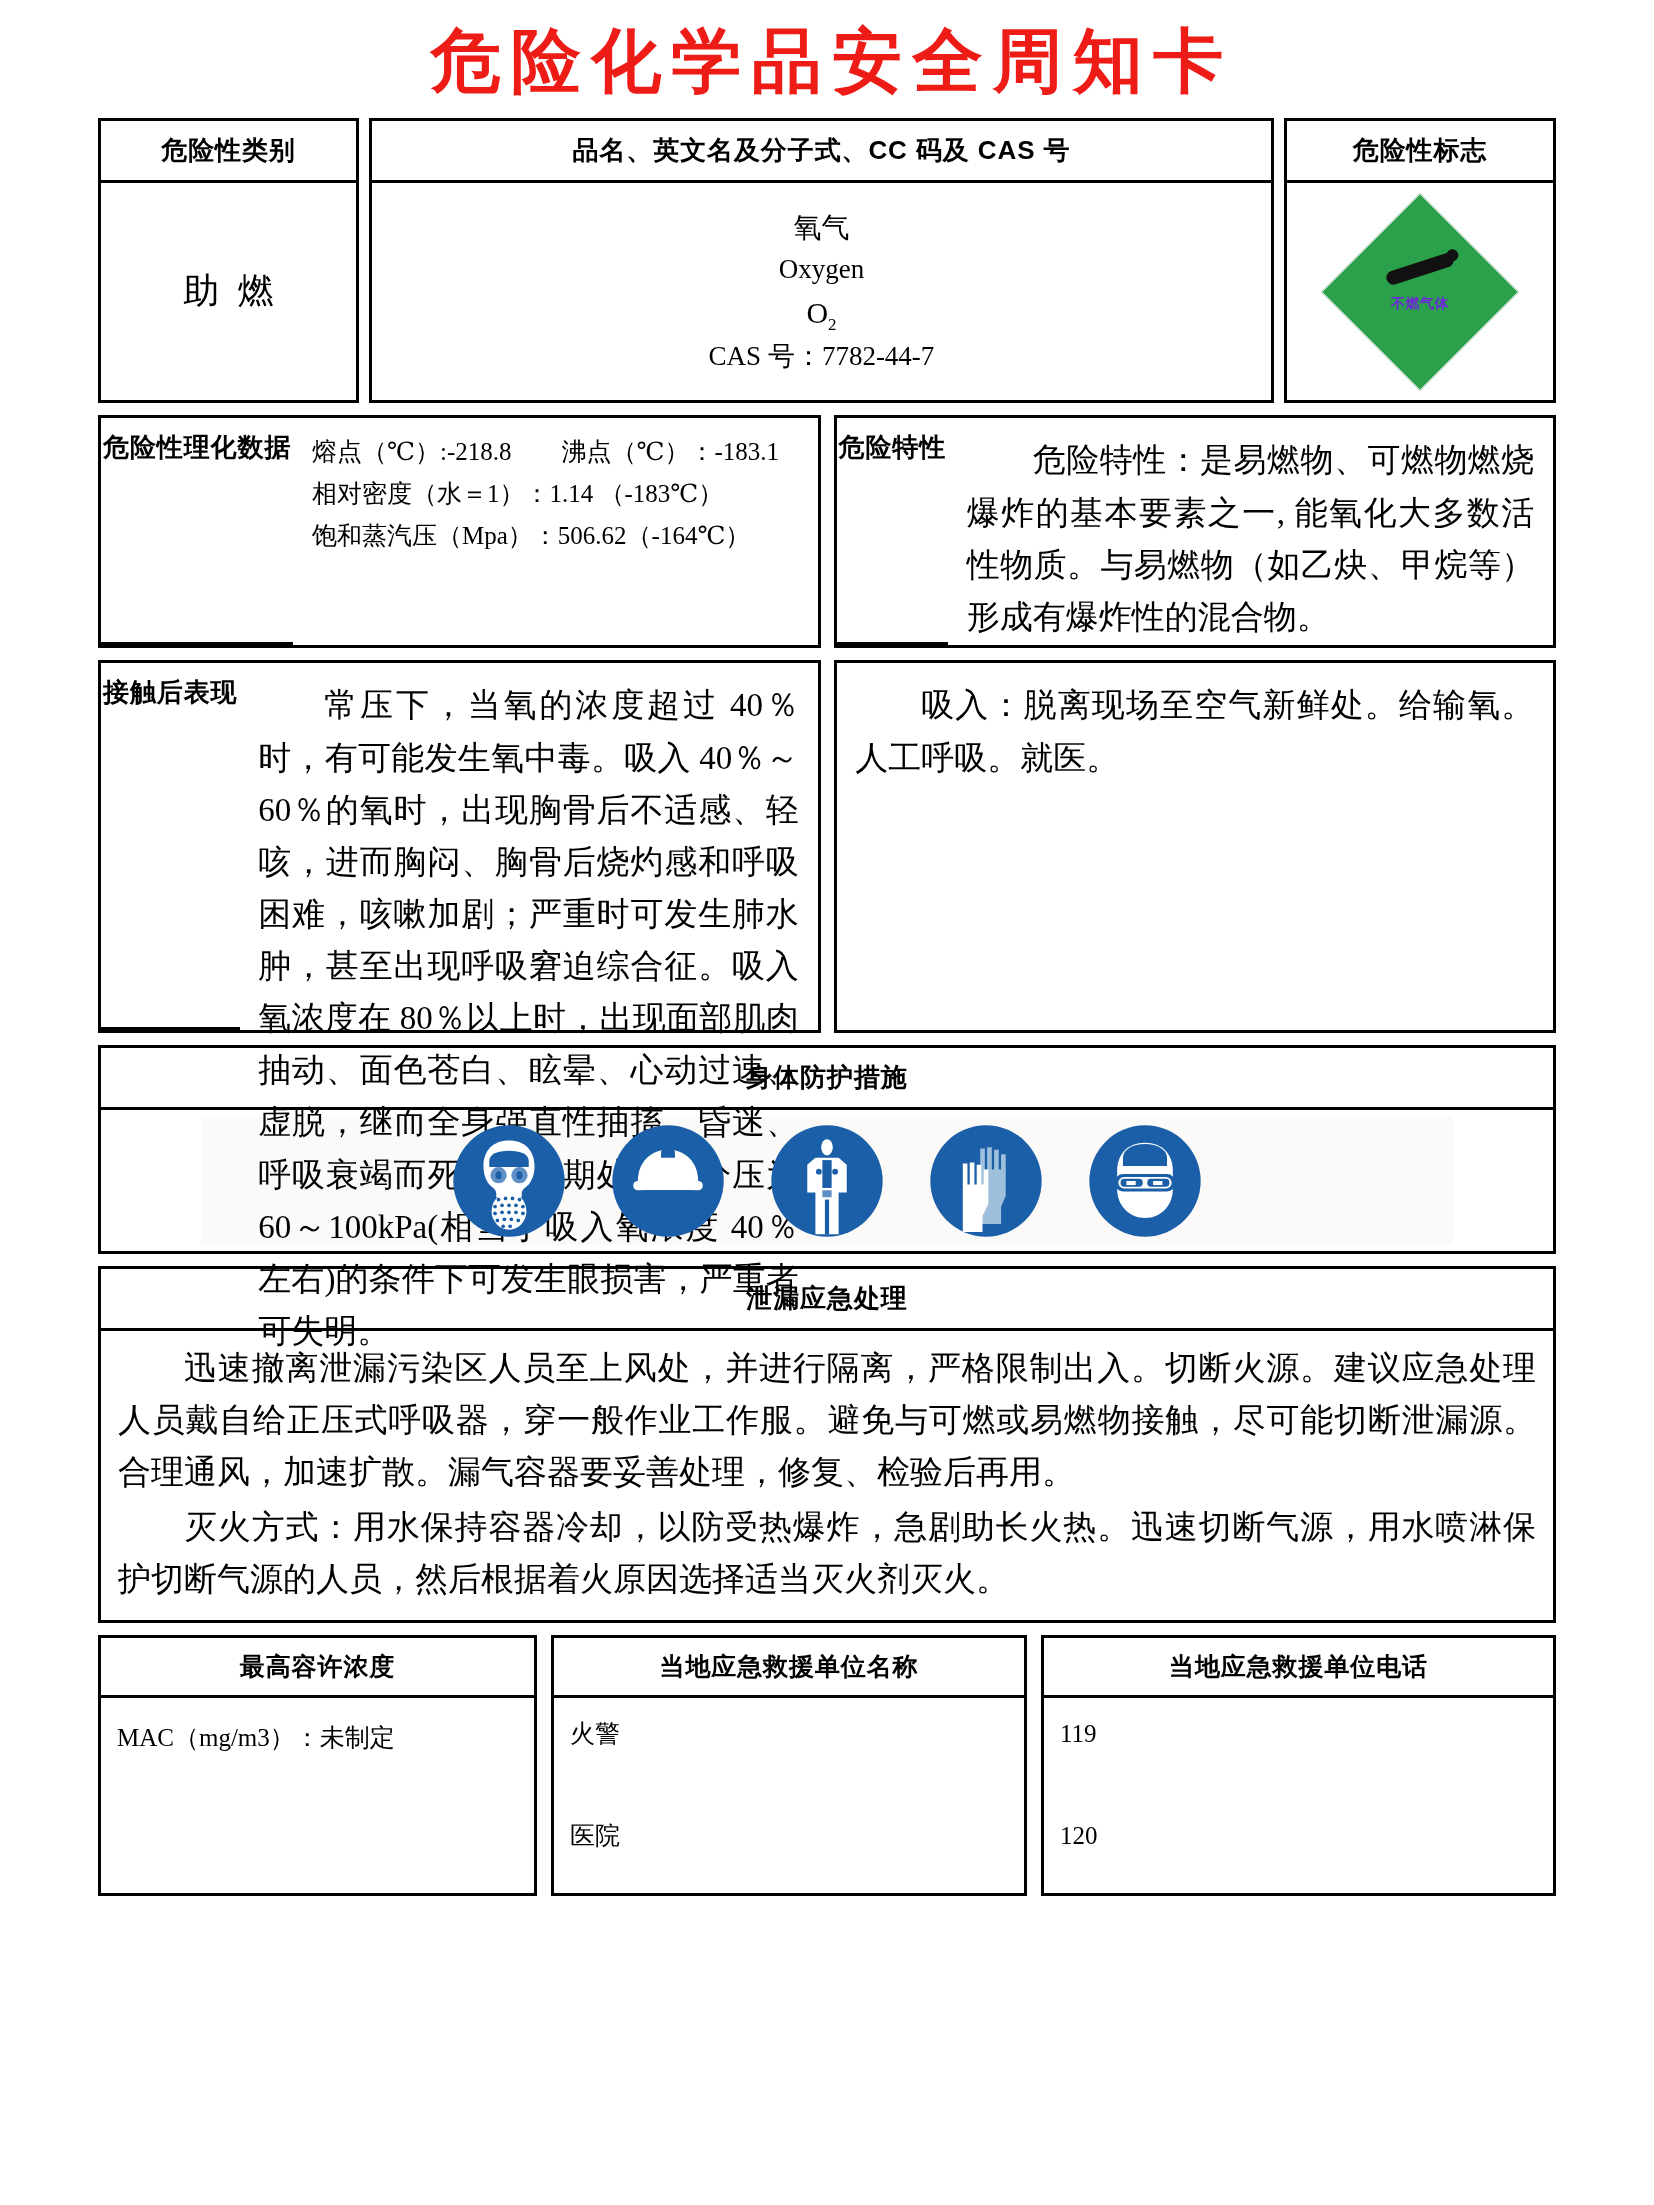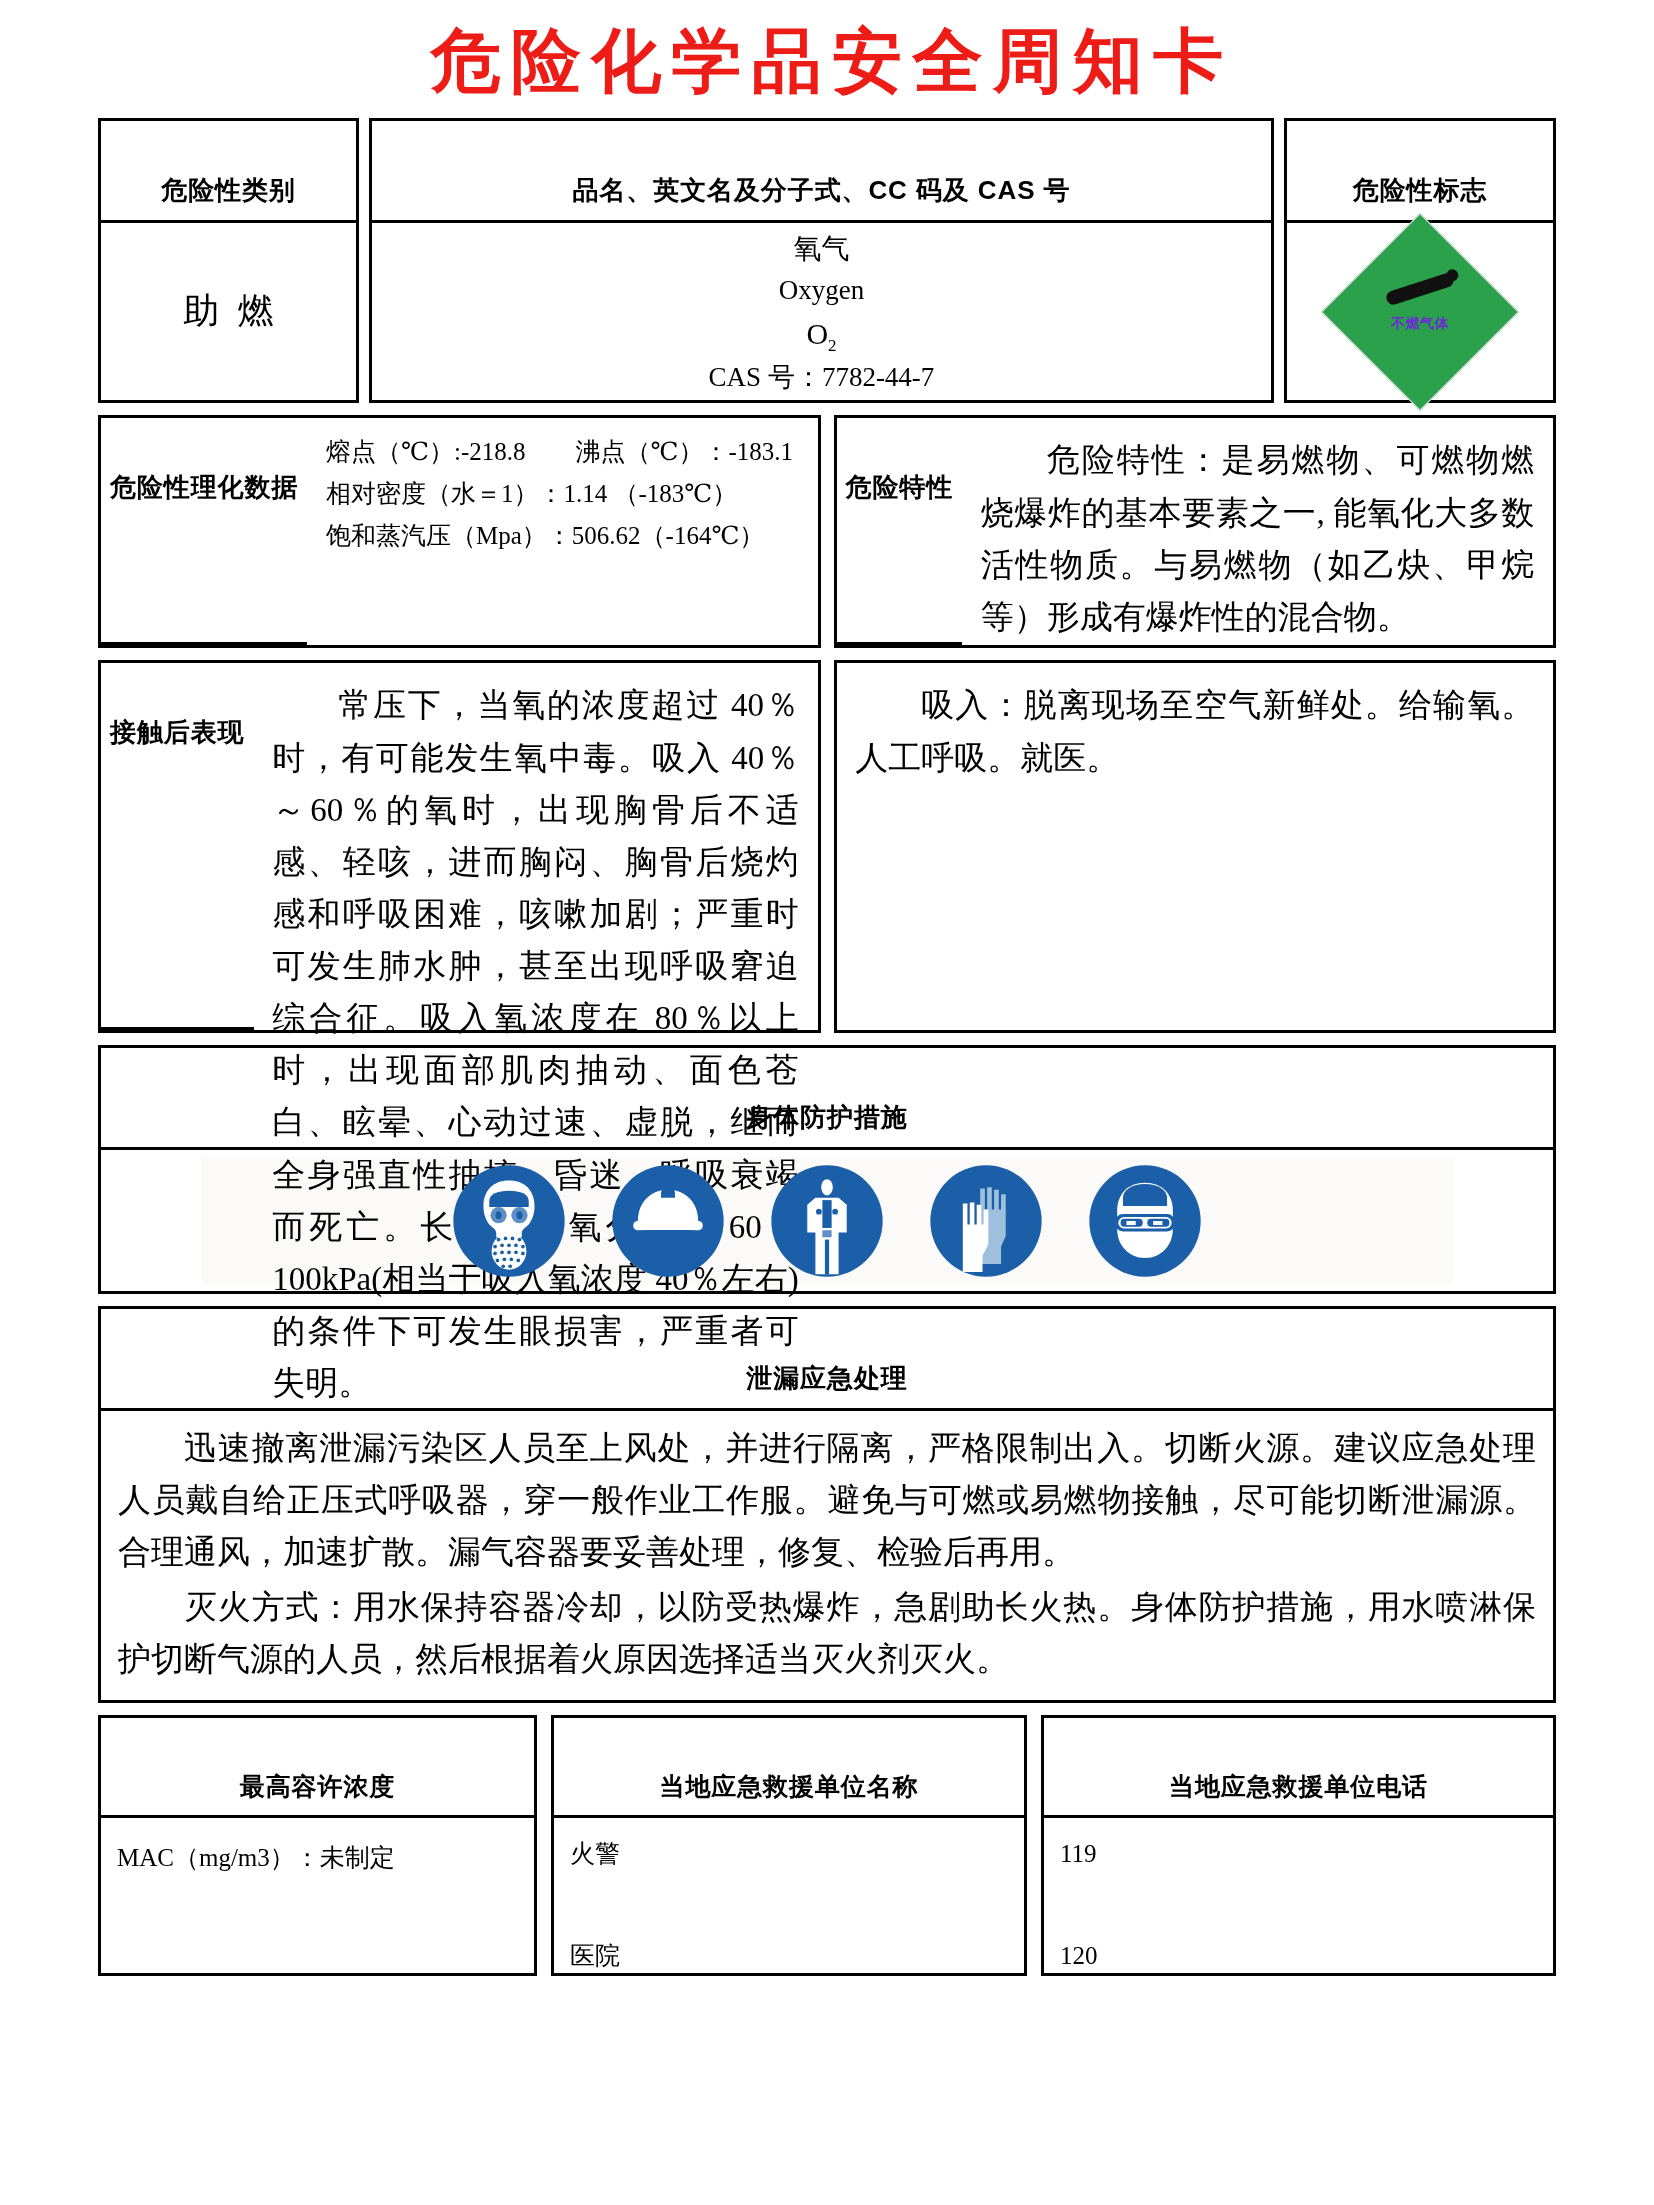--- a/index.html
+++ b/index.html
@@ -43,24 +43,23 @@
     border: 3.3px solid #000;
     background: #fff;
   }
   .bhead {
     border-bottom: 3.3px solid #000;
     text-align: center;
     font-family: "Liberation Sans", "DejaVu Sans", sans-serif;
     font-weight: bold;
     font-size: 26px;
     line-height: 1.25;
-    padding: 13px 9px 13px;
+    padding: 13px 2px 13px;
     letter-spacing: 0.9px;
     white-space: nowrap;
-    margin-top: 40px;
   }
   .bbody {
     padding: 16px 18.7px 14px;
     font-size: 25px;
     line-height: 1.62;
   }
 
   
   .row1 {
     display: flex;
@@ -351,21 +350,21 @@
         </div>
 
       </div>
     </div>
   </div>
 
   <div class="box leak">
     <div class="bhead">泄漏应急处理</div>
     <div class="bbody">
       <p class="para">迅速撤离泄漏污染区人员至上风处，并进行隔离，严格限制出入。切断火源。建议应急处理人员戴自给正压式呼吸器，穿一般作业工作服。避免与可燃或易燃物接触，尽可能切断泄漏源。合理通风，加速扩散。漏气容器要妥善处理，修复、检验后再用。</p>
-      <p class="para">灭火方式：用水保持容器冷却，以防受热爆炸，急剧助长火热。身体防护措施，用水喷淋保护切断气源的人员，然后根据着火原因选择适当灭火剂灭火。</p>
+      <p class="para">灭火方式：用水保持容器冷却，以防受热爆炸，急剧助长火热。迅速切断气源，用水喷淋保护切断气源的人员，然后根据着火原因选择适当灭火剂灭火。</p>
     </div>
   </div>
 
   <div class="row-bottom">
 
     <div class="box mac">
       <div class="bhead">最高容许浓度</div>
       <div class="bbody">
         <div class="mac-line">MAC（mg/m3）：未制定</div>
       </div>

